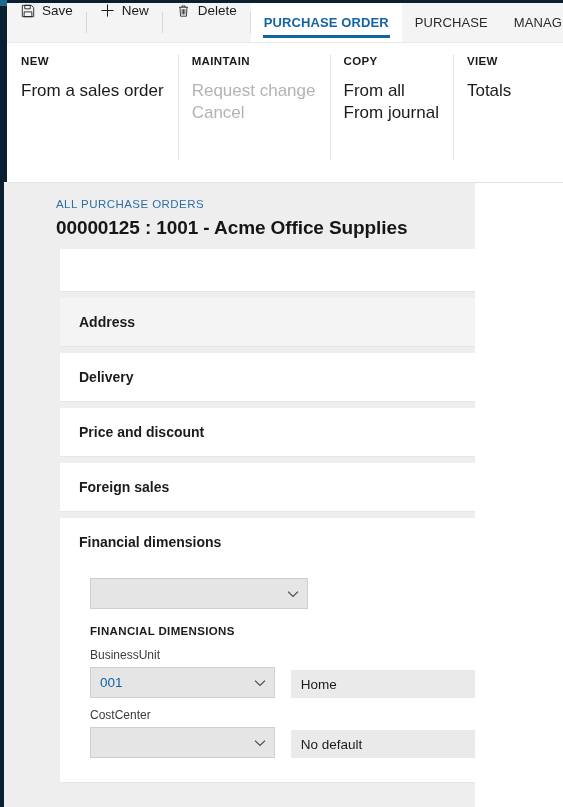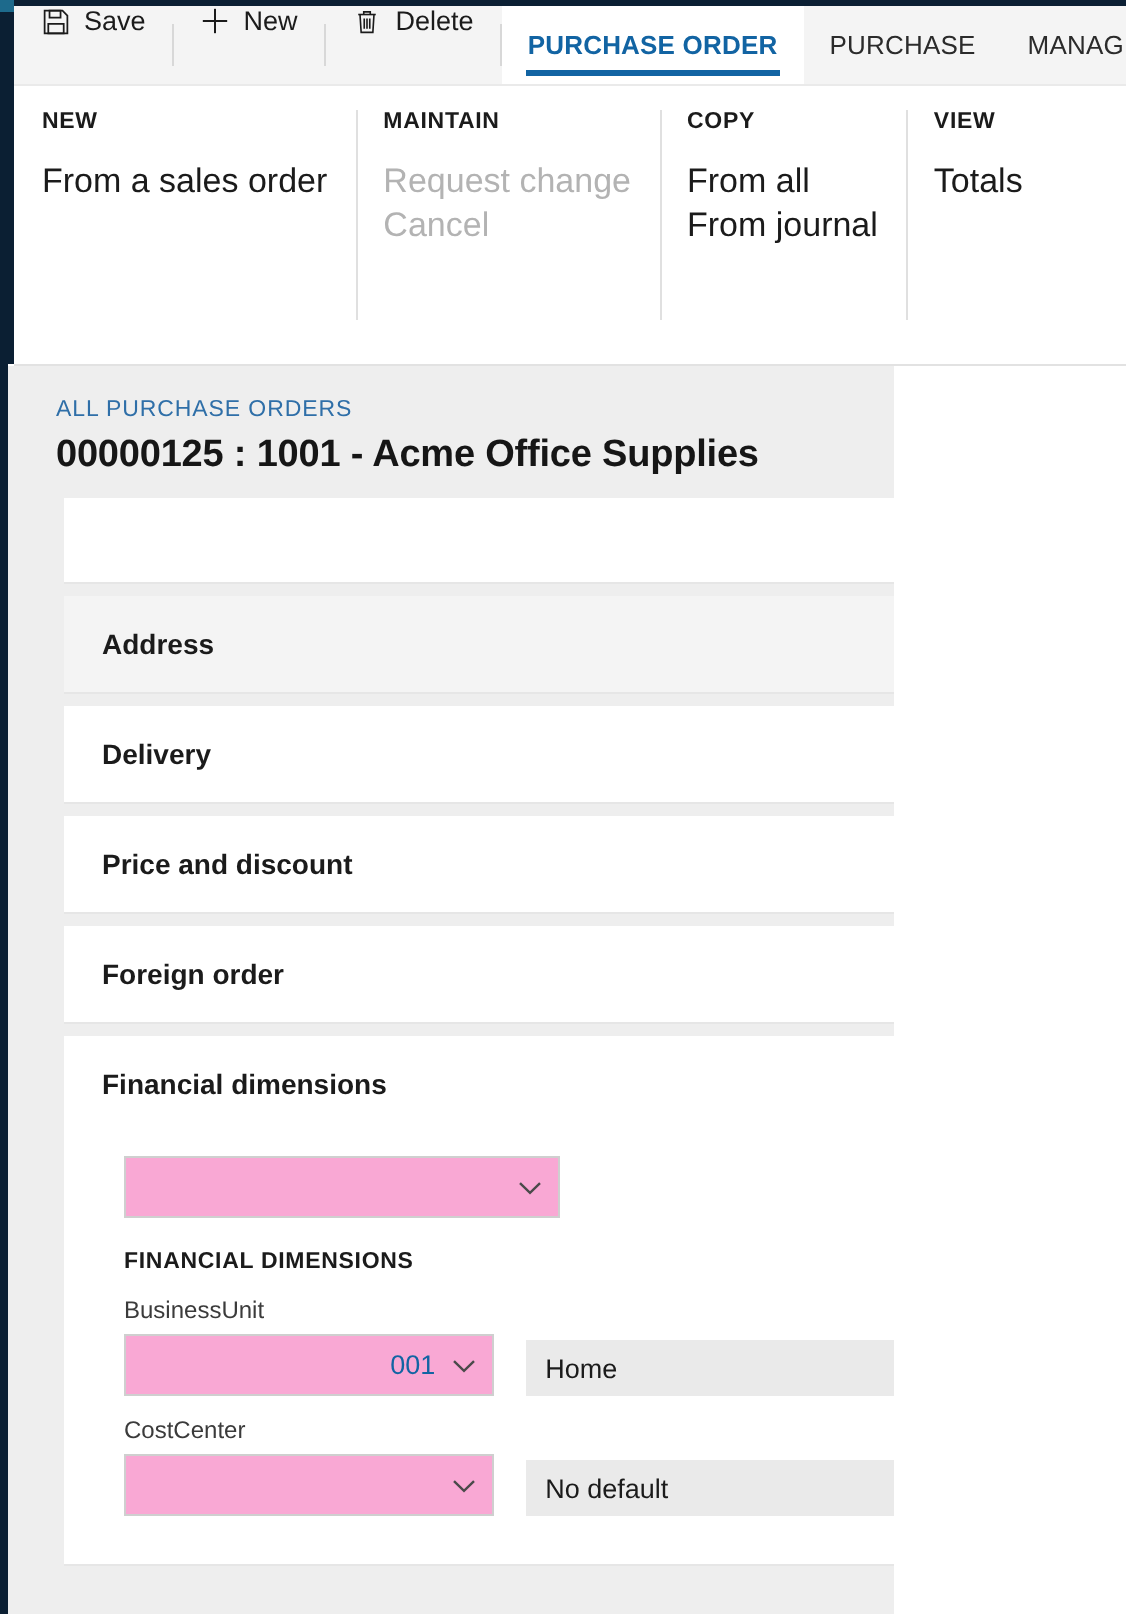--- a/index.html
+++ b/index.html
@@ -154,20 +154,21 @@
   }
 
   
   .page {
     position: absolute;
     left: 4px; top: 183px;
     width: 443px;
     bottom: 0;
     background: #eeeeee;
     overflow: hidden;
+    padding-left: 28px;
   }
   .page-header {
     padding: 14px 0 10px 24px;
     background: #eeeeee;
   }
   .breadcrumb {
     font-size: 11.5px;
     color: #2f6fa8;
     letter-spacing: 0.45px;
     cursor: pointer;
@@ -231,29 +232,28 @@
   .field-row {
     display: flex;
     align-items: flex-end;
     gap: 16px;
     margin-bottom: 10px;
   }
   .combo {
     position: relative;
     width: 218px;
     height: 31px;
-    background: #f9a8d4;
+    background: #e5e5e5;
     border: 1px solid #cfcfcf;
     box-sizing: border-box;
     display: flex;
     align-items: center;
     padding: 0 28px 0 9px;
     font-size: 13.5px;
     cursor: text;
-    justify-content: flex-end;
   }
   .combo .val { color: #1264a3; }
   .combo .chev {
     position: absolute;
     right: 7px; top: 50%;
     transform: translateY(-50%);
     width: 14px; height: 14px;
     display: flex;
     align-items: center;
     justify-content: center;
@@ -390,21 +390,21 @@
       </div>
 
       <div class="fasttab">
         <div class="fasttab-head">
           <span>Price and discount</span>
         </div>
       </div>
 
       <div class="fasttab">
         <div class="fasttab-head">
-          <span>Foreign order</span>
+          <span>Foreign sales</span>
         </div>
       </div>
 
       <div class="fasttab">
         <div class="fasttab-head">
           <span>Financial dimensions</span>
         </div>
 
         <div class="fasttab-body">
 

